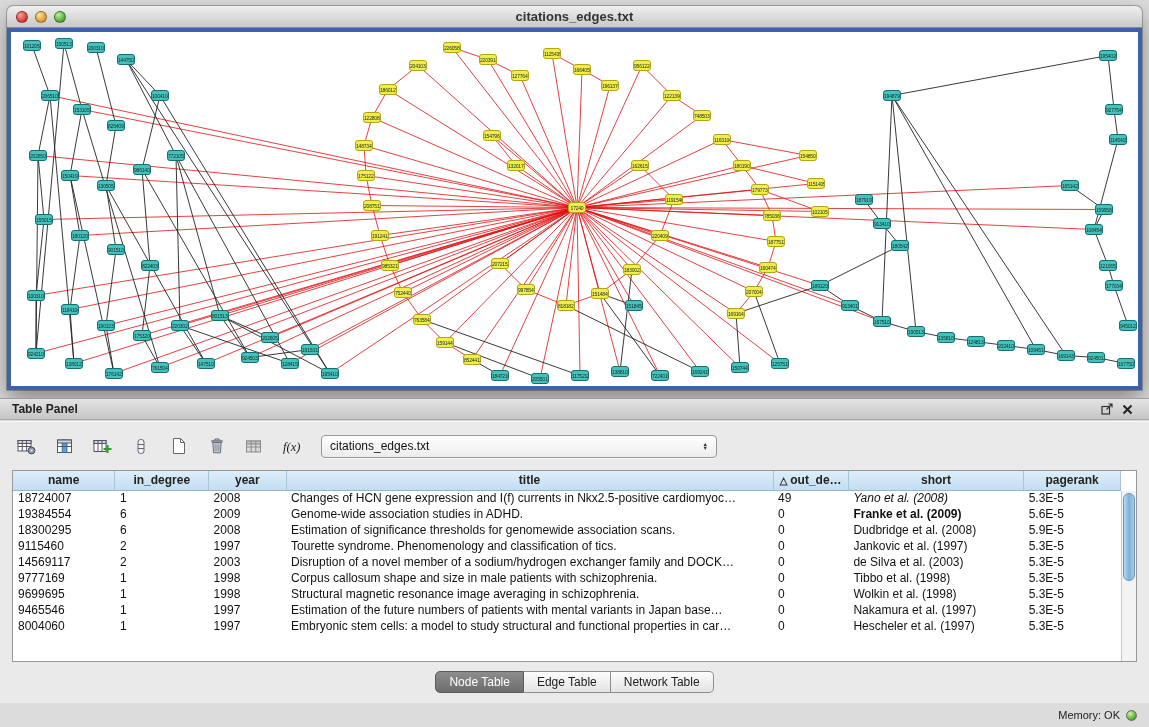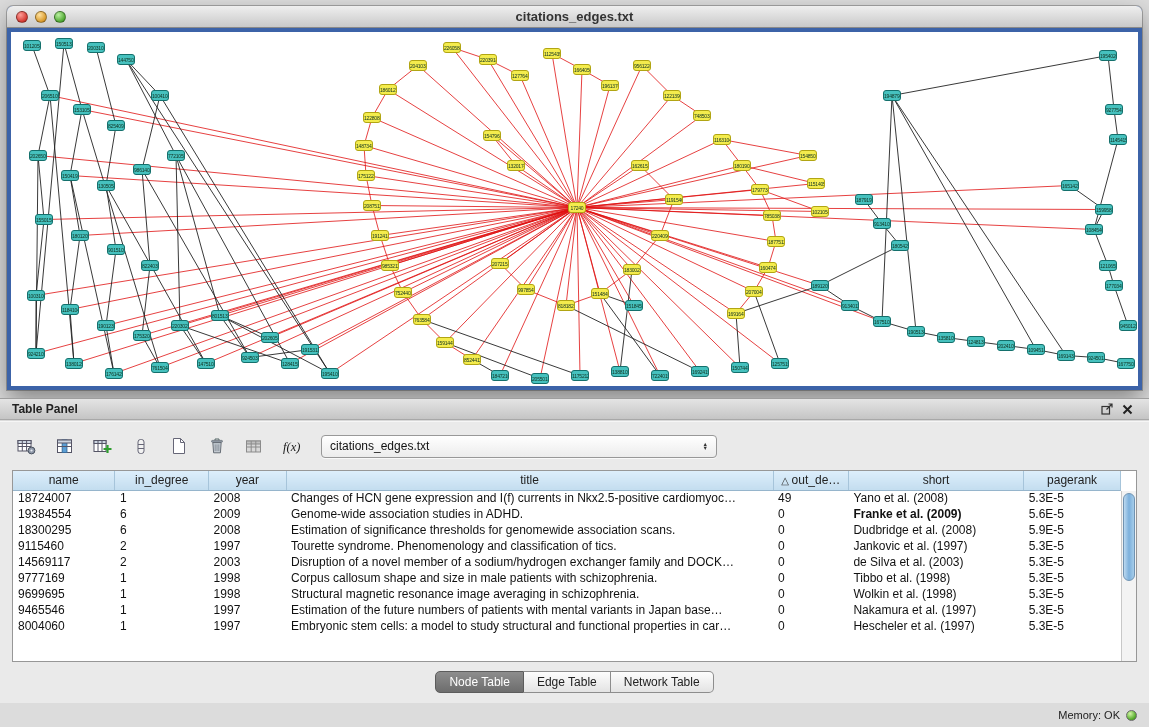--- a/index.html
+++ b/index.html
@@ -68,21 +68,21 @@
     box-shadow:0 1px 0 rgba(255,255,255,.7);
     display:flex; align-items:center; padding:0 8px; font-size:12px; color:#111;
   }
   .dropdown .arrows { margin-left:auto; display:flex; flex-direction:column; font-size:5.5px; line-height:4.5px; color:#333; }
 
   .table-box { position:relative; border:1px solid #979797; background:#fff; height:192px; overflow:hidden; }
   table { border-collapse:collapse; table-layout:fixed; width:calc(100% - 15px); }
   thead th {
     background:linear-gradient(#ddeefb,#c3ddef);
     border-right:1px solid #a6c4da; border-bottom:1px solid #96b5cc;
-    font-size:12px; font-weight:normal; color:#222; height:19px;
+    font-size:12px; font-weight:bold; color:#222; height:19px;
     text-align:center; white-space:nowrap; overflow:hidden; padding:0 3px;
   }
   thead th .sort { font-size:10px; color:#333; }
   tbody td {
     font-size:12px; color:#111; height:16px; padding:0 5px;
     white-space:nowrap; overflow:hidden;
   }
   .scrollbar {
     position:absolute; right:0; top:20px; bottom:0; width:15px;
     background:#f3f3f3; border-left:1px solid #c8c8c8;
@@ -544,21 +544,21 @@
             <th style="width: 95px;">pagerank</th>
           </tr>
         </thead>
       <tbody>
           <tr>
             <td style="width: 100px;">18724007</td>
             <td style="width: 92px;">1</td>
             <td style="width: 76px;">2008</td>
             <td style="width: 478px;">Changes of HCN gene expression and I(f) currents in Nkx2.5-positive cardiomyoc…</td>
             <td style="width: 74px; margin-top: 8px;">49</td>
-            <td style="width: 172px;">Yano et al. (2008)</td>
+            <td style="width: 172px; font-style: italic;">Yano et al. (2008)</td>
             <td style="width: 95px;">5.3E-5</td>
           </tr>
           <tr>
             <td style="width: 100px;">19384554</td>
             <td style="width: 92px;">6</td>
             <td style="width: 76px;">2009</td>
             <td style="width: 478px;">Genome-wide association studies in ADHD.</td>
             <td style="width: 74px;">0</td>
             <td style="width: 172px; font-weight: bold;">Franke et al. (2009)</td>
             <td style="width: 95px;">5.6E-5</td>

